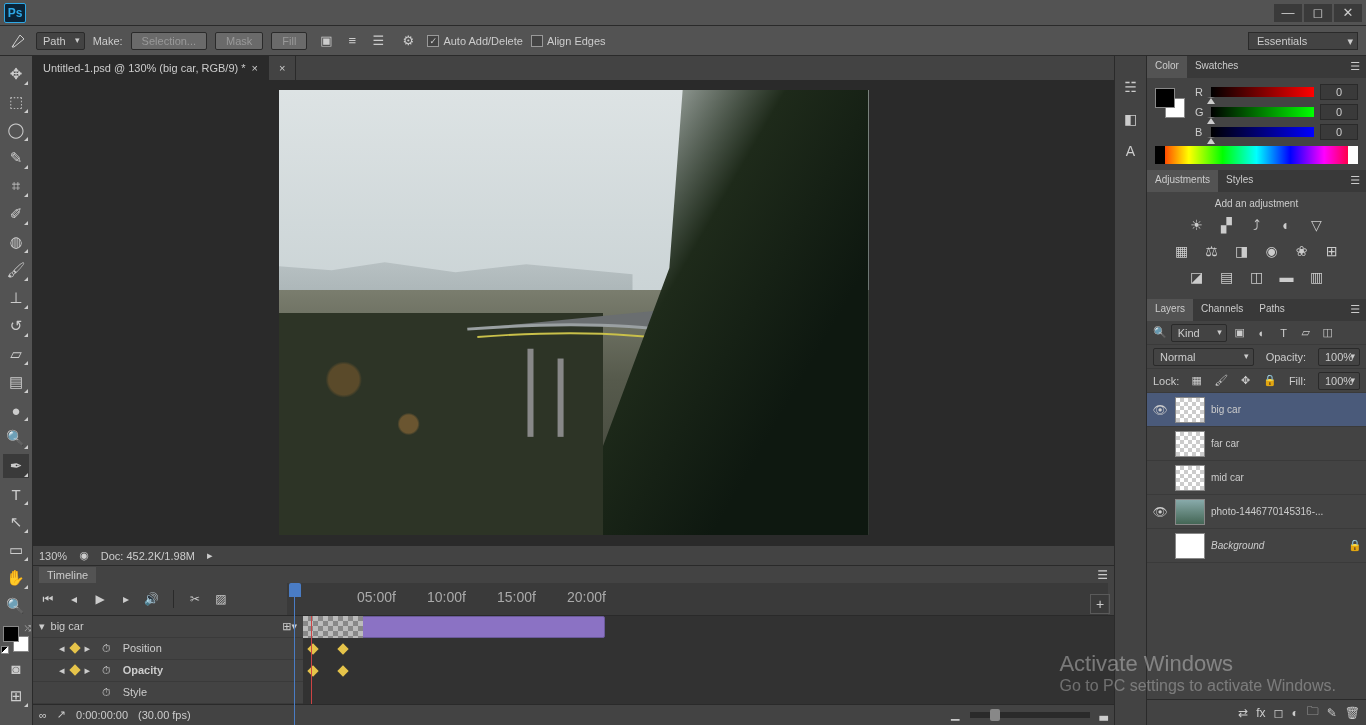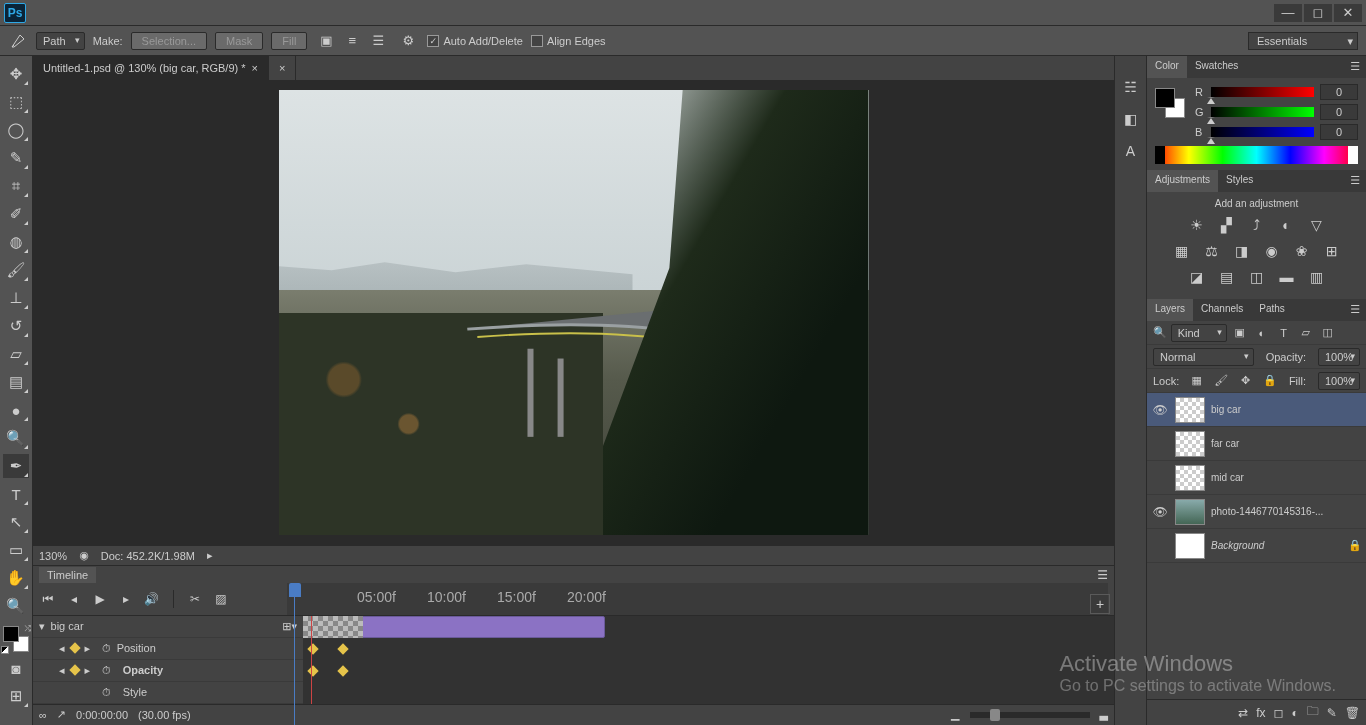--- a/index.html
+++ b/index.html
@@ -249,21 +249,21 @@
           <div class="tl-track-row">
             <span>▾</span>
               <span style="flex:1">big car</span>
               <span>⊞▾</span>
           </div>
           <div class="tl-track-row sub">
               <span>◂</span>
               <span class="kf-diamond"></span>
               <span>▸</span>
               <span style="margin-left:6px">⏱</span>
-              <span style="margin-left:0">Position</span>
+              <span style="margin-left:6px">Position</span>
             </div>
           <div class="tl-track-row sub">
               <span>◂</span>
               <span class="kf-diamond"></span>
               <span>▸</span>
               <span style="margin-left:6px">⏱</span>
               <span style="margin-left:6px;font-weight:bold">Opacity</span>
             </div>
           <div class="tl-track-row sub">
               <span style="visibility:hidden">◂</span>

